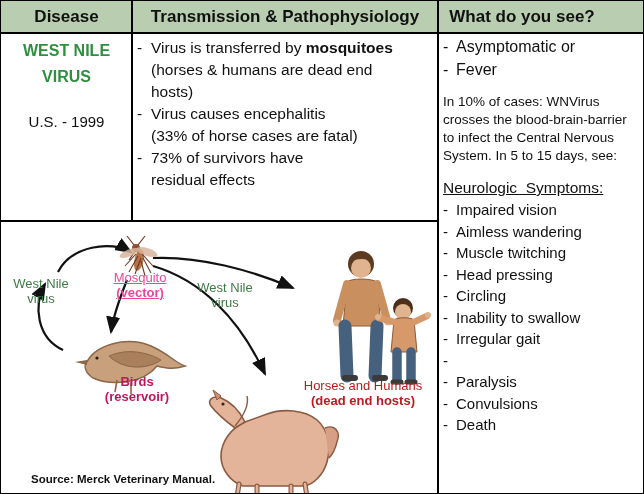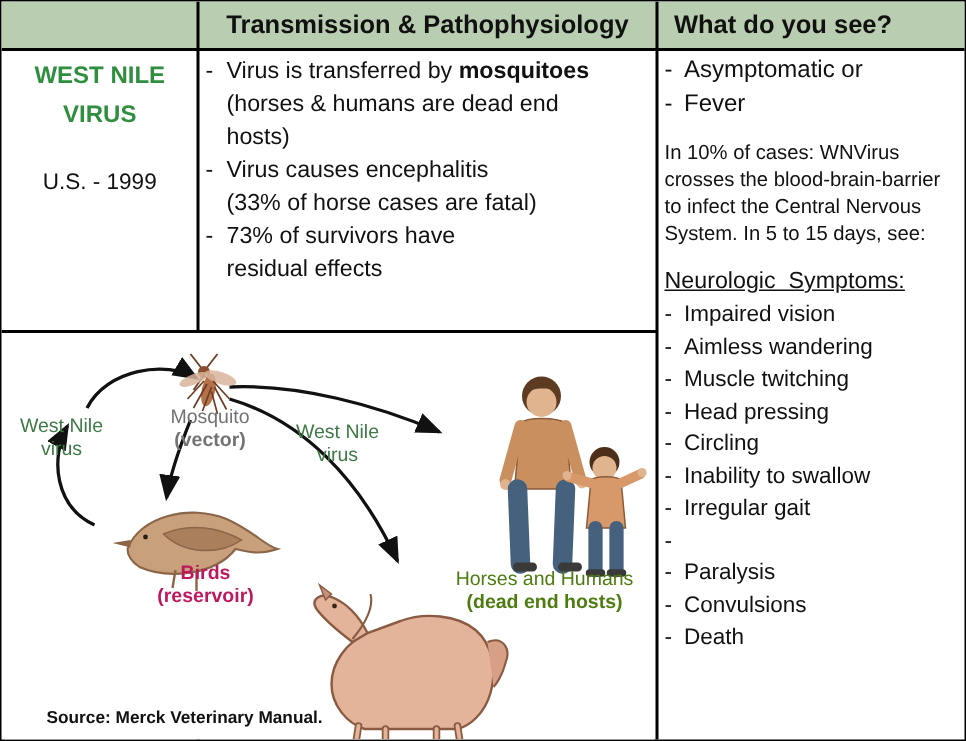--- a/index.html
+++ b/index.html
@@ -144,23 +144,23 @@
     background: #ffffff;
     overflow: hidden;
   }
   .dg-label {
     position: absolute;
     text-align: center;
     line-height: 15px;
     font-size: 13px;
   }
   .lbl-green { color: #3d7a46; }
-  .lbl-red   { color: #737373; }
+  .lbl-red   { color: #ec4899; text-decoration: underline; }
   .lbl-blue  { color: #be185d; font-weight: bold; }
-  .lbl-purple{ color: #4d7c0f; }
+  .lbl-purple{ color: #b91c1c; }
   .lbl-bold  { font-weight: bold; }
   .src-note {
     position: absolute;
     left: 28px;
     bottom: 8px;
     font-size: 11.5px;
     font-weight: bold;
     color: #111;
   }
   svg { display: block; }
@@ -168,20 +168,21 @@
     position: absolute;
     left: 0; top: 0;
   }
 </style>
 </head>
 <body>
 
 <div id="page">
 
   <div class="hdr-row"></div>
+  <div class="hdr-cell c1">Disease</div>
   <div class="hdr-cell c2">Transmission &amp; Pathophysiology</div>
   <div class="hdr-cell c3">What do you see?</div>
 
   <div class="vline vl1"></div>
   <div class="vline vl2"></div>
   <div class="hline hl-hdr"></div>
   <div class="hline hl-mid"></div>
 
   <div class="left-col">
     <div class="wnv-title">WEST NILE</div>

